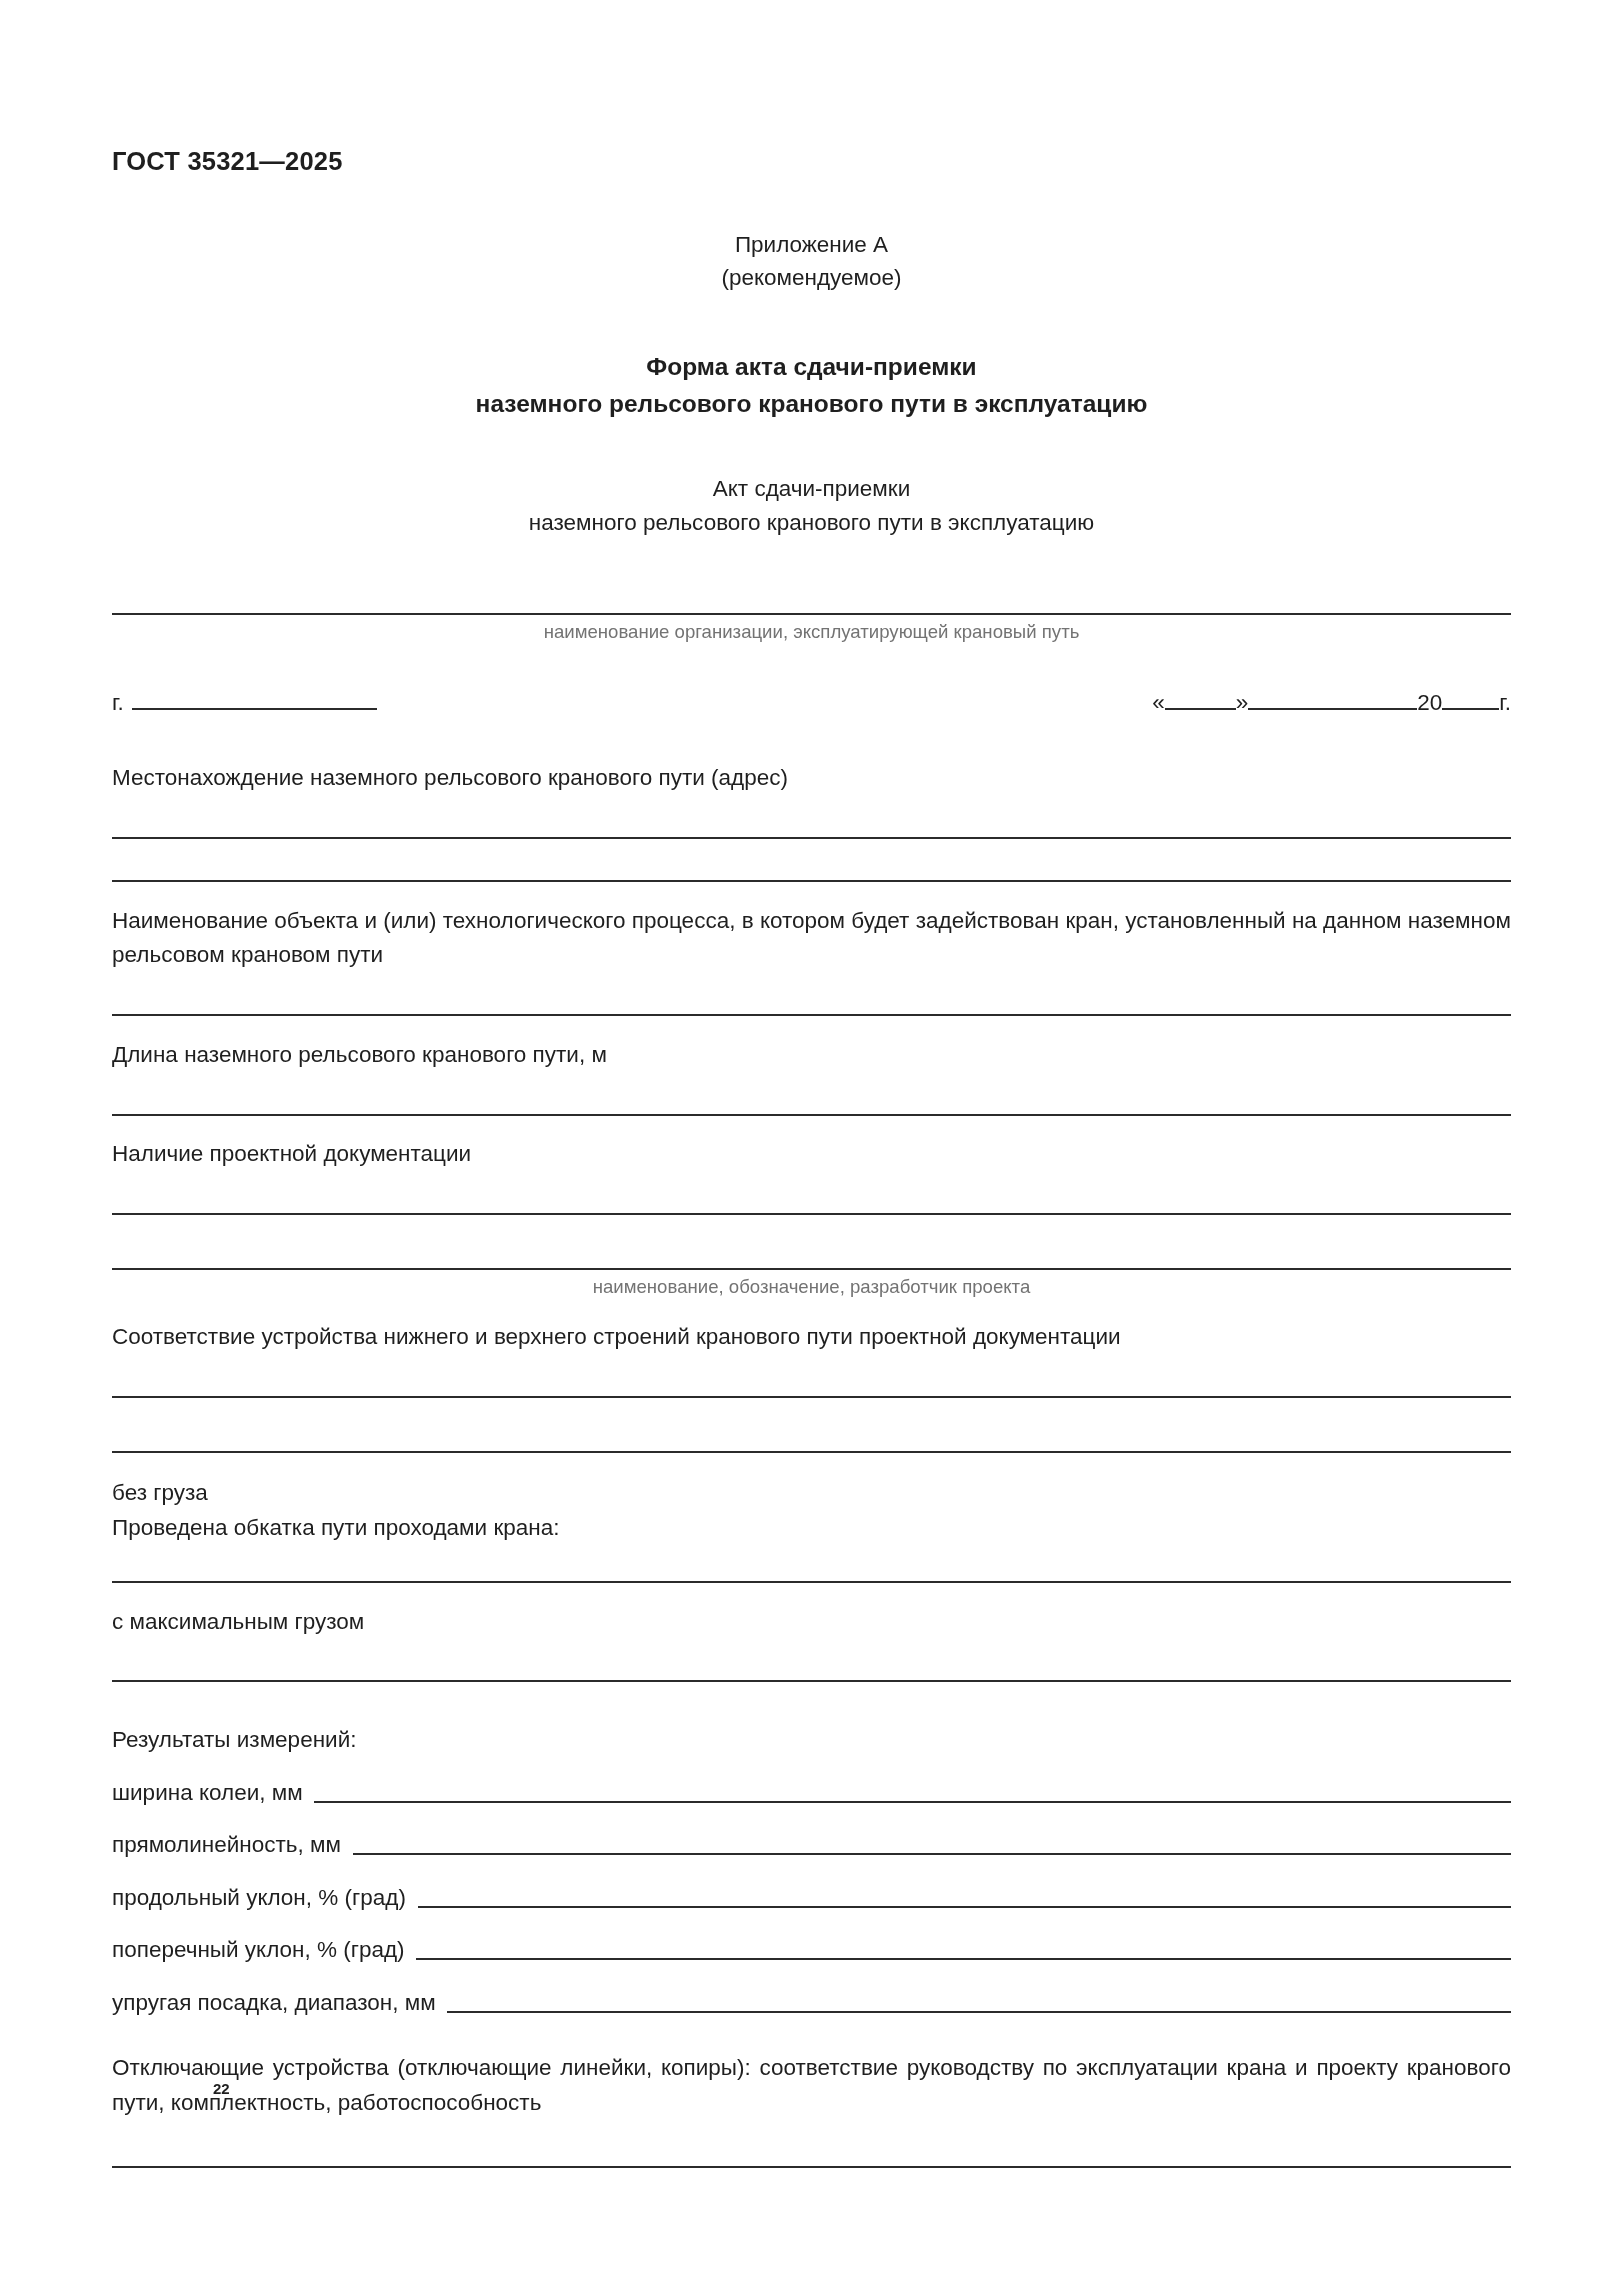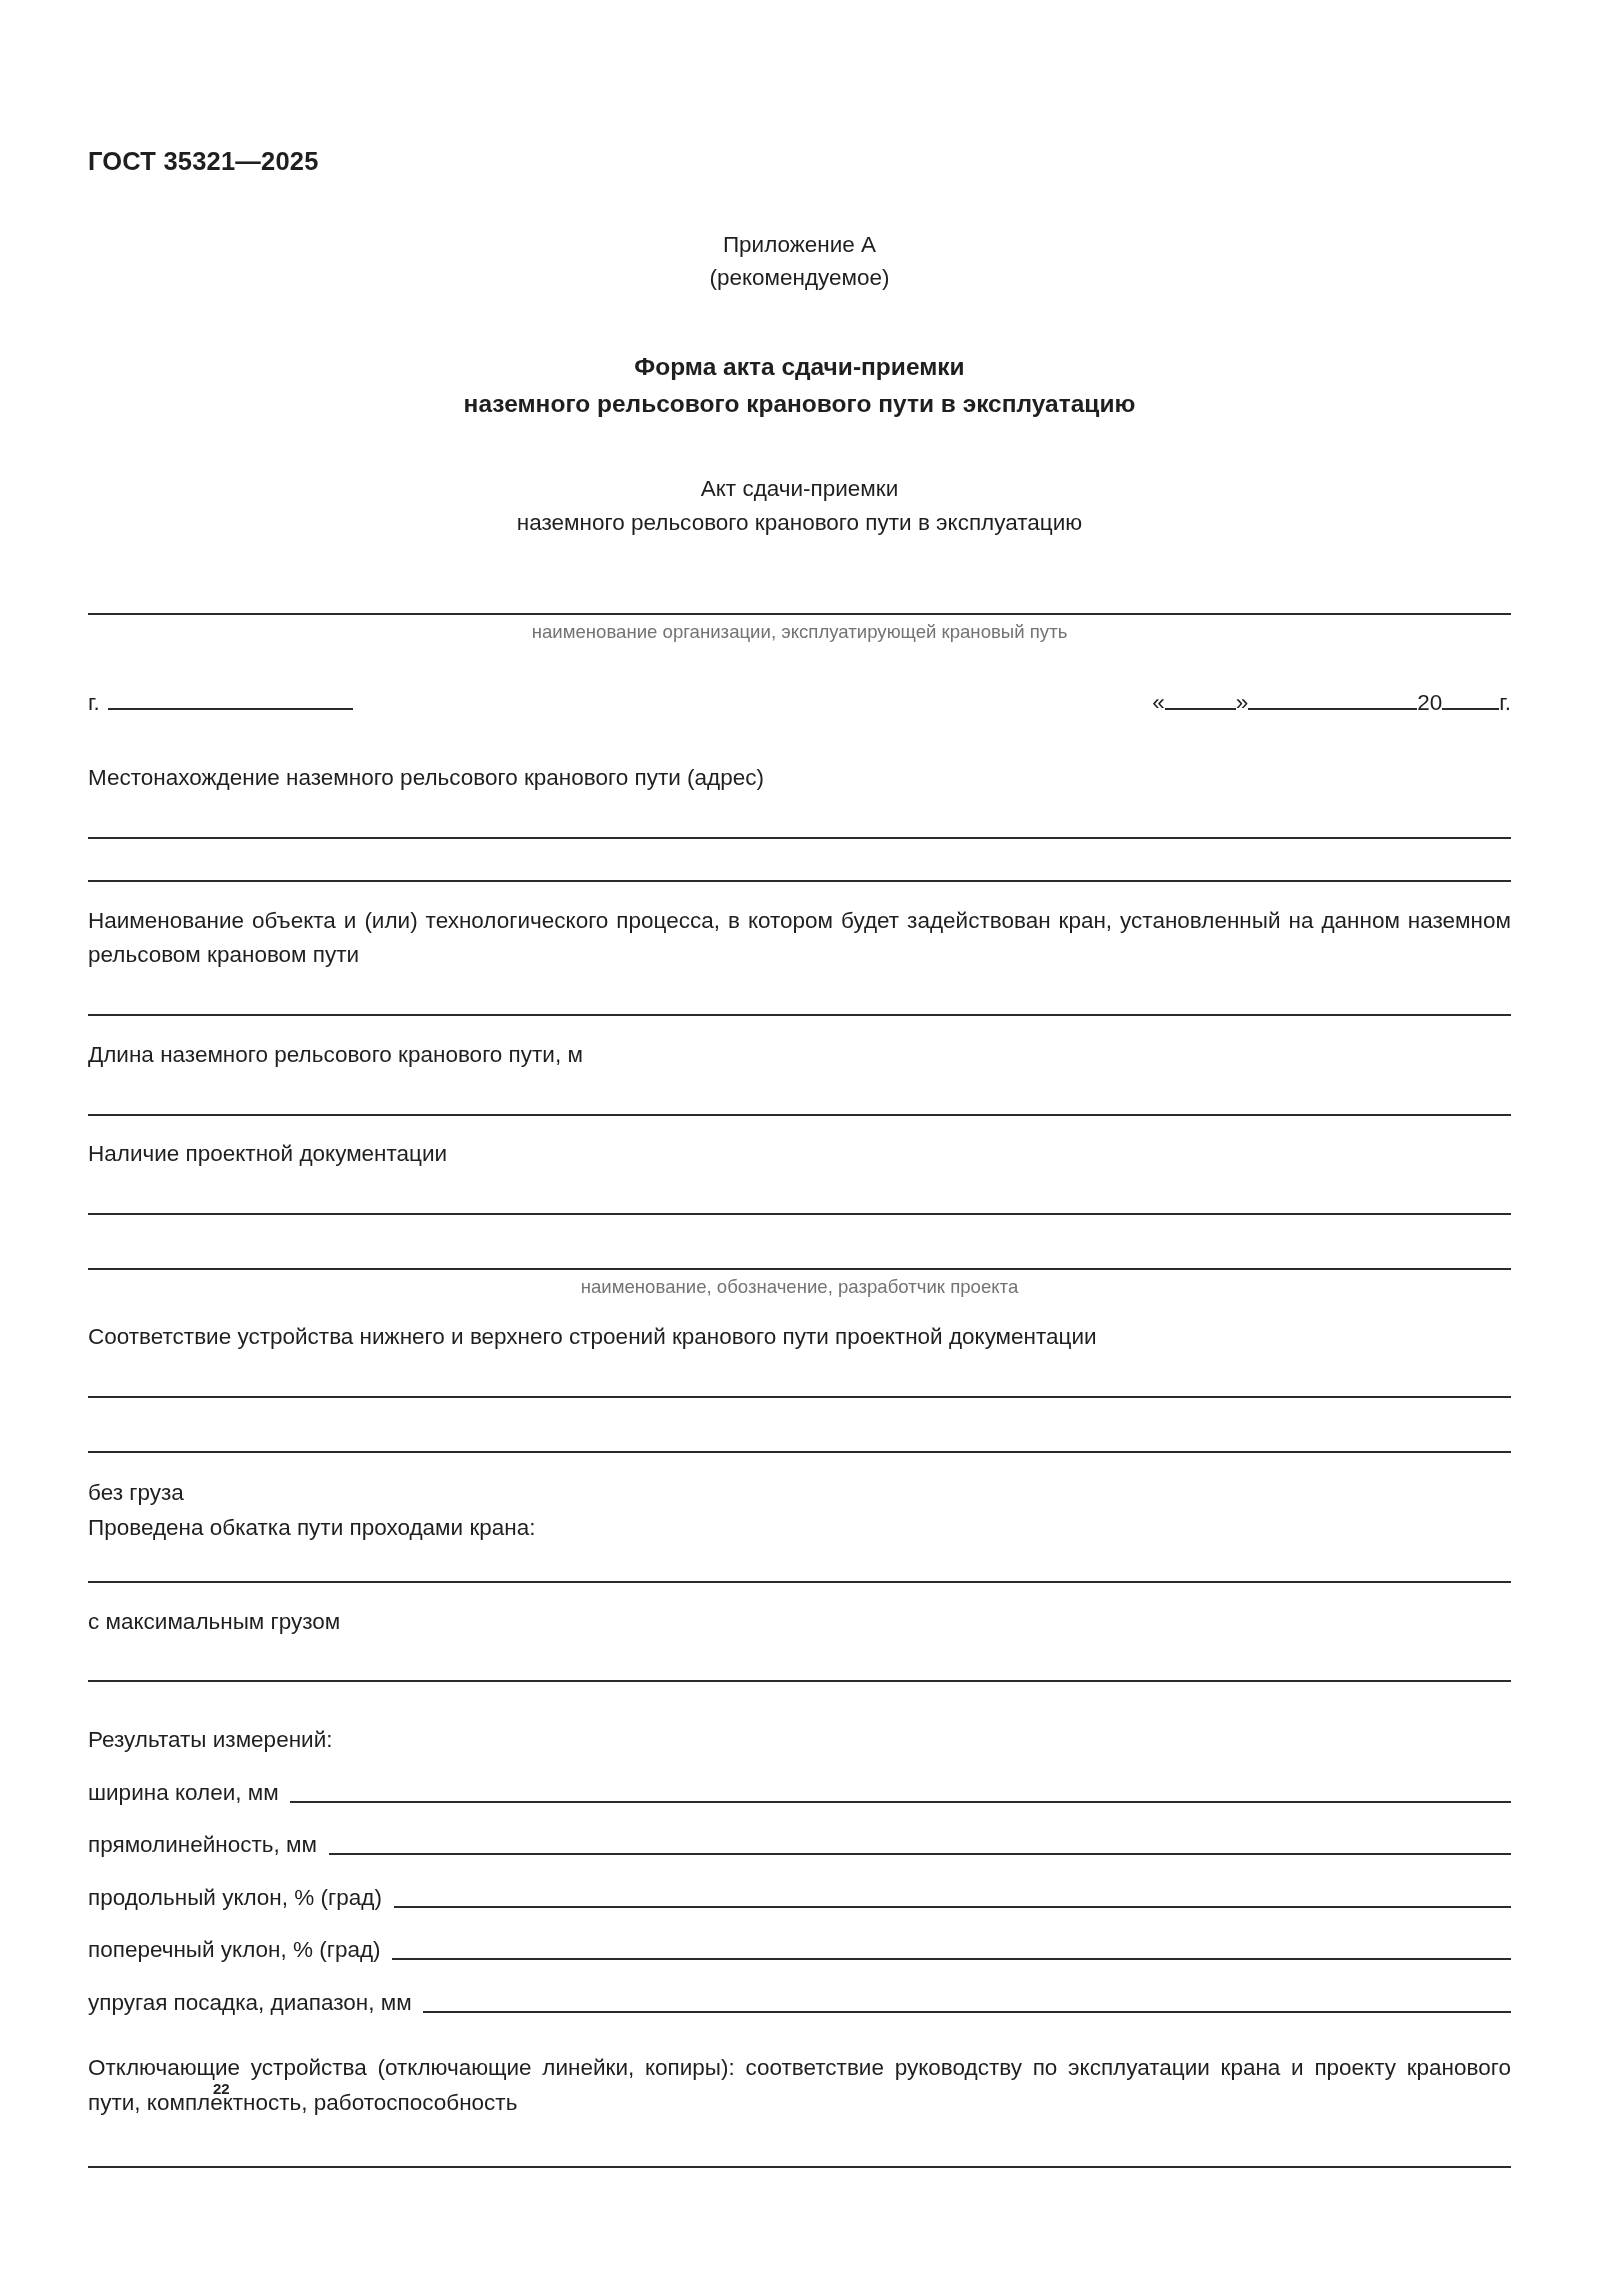--- a/index.html
+++ b/index.html
@@ -3,21 +3,21 @@
 <meta charset="utf-8">
 <style>
   * { margin:0; padding:0; box-sizing:border-box; }
   html, body { background:#ffffff; }
   body {
     width:1621px; height:2293px;
     font-family:"Liberation Sans", sans-serif;
     font-size:22.5px; color:#1f1f1f;
     position:relative; overflow:hidden;
   }
-  .page { padding:147px 110px 0 88px; }
+  .page { padding:147px 110px 0 112px; }
 
   .doc-number { font-weight:bold; font-size:25.5px; letter-spacing:0.2px; }
 
   .center { text-align:center; }
 
   .appendix { margin-top:53px; font-weight:normal; line-height:1.45; }
   .form-title { margin-top:55px; font-weight:bold; font-size:24.5px; line-height:1.5; }
   .act-title { margin-top:49px; line-height:1.5; }
 
   .rule { border-bottom:2px solid #2b2b2b; height:0; }

